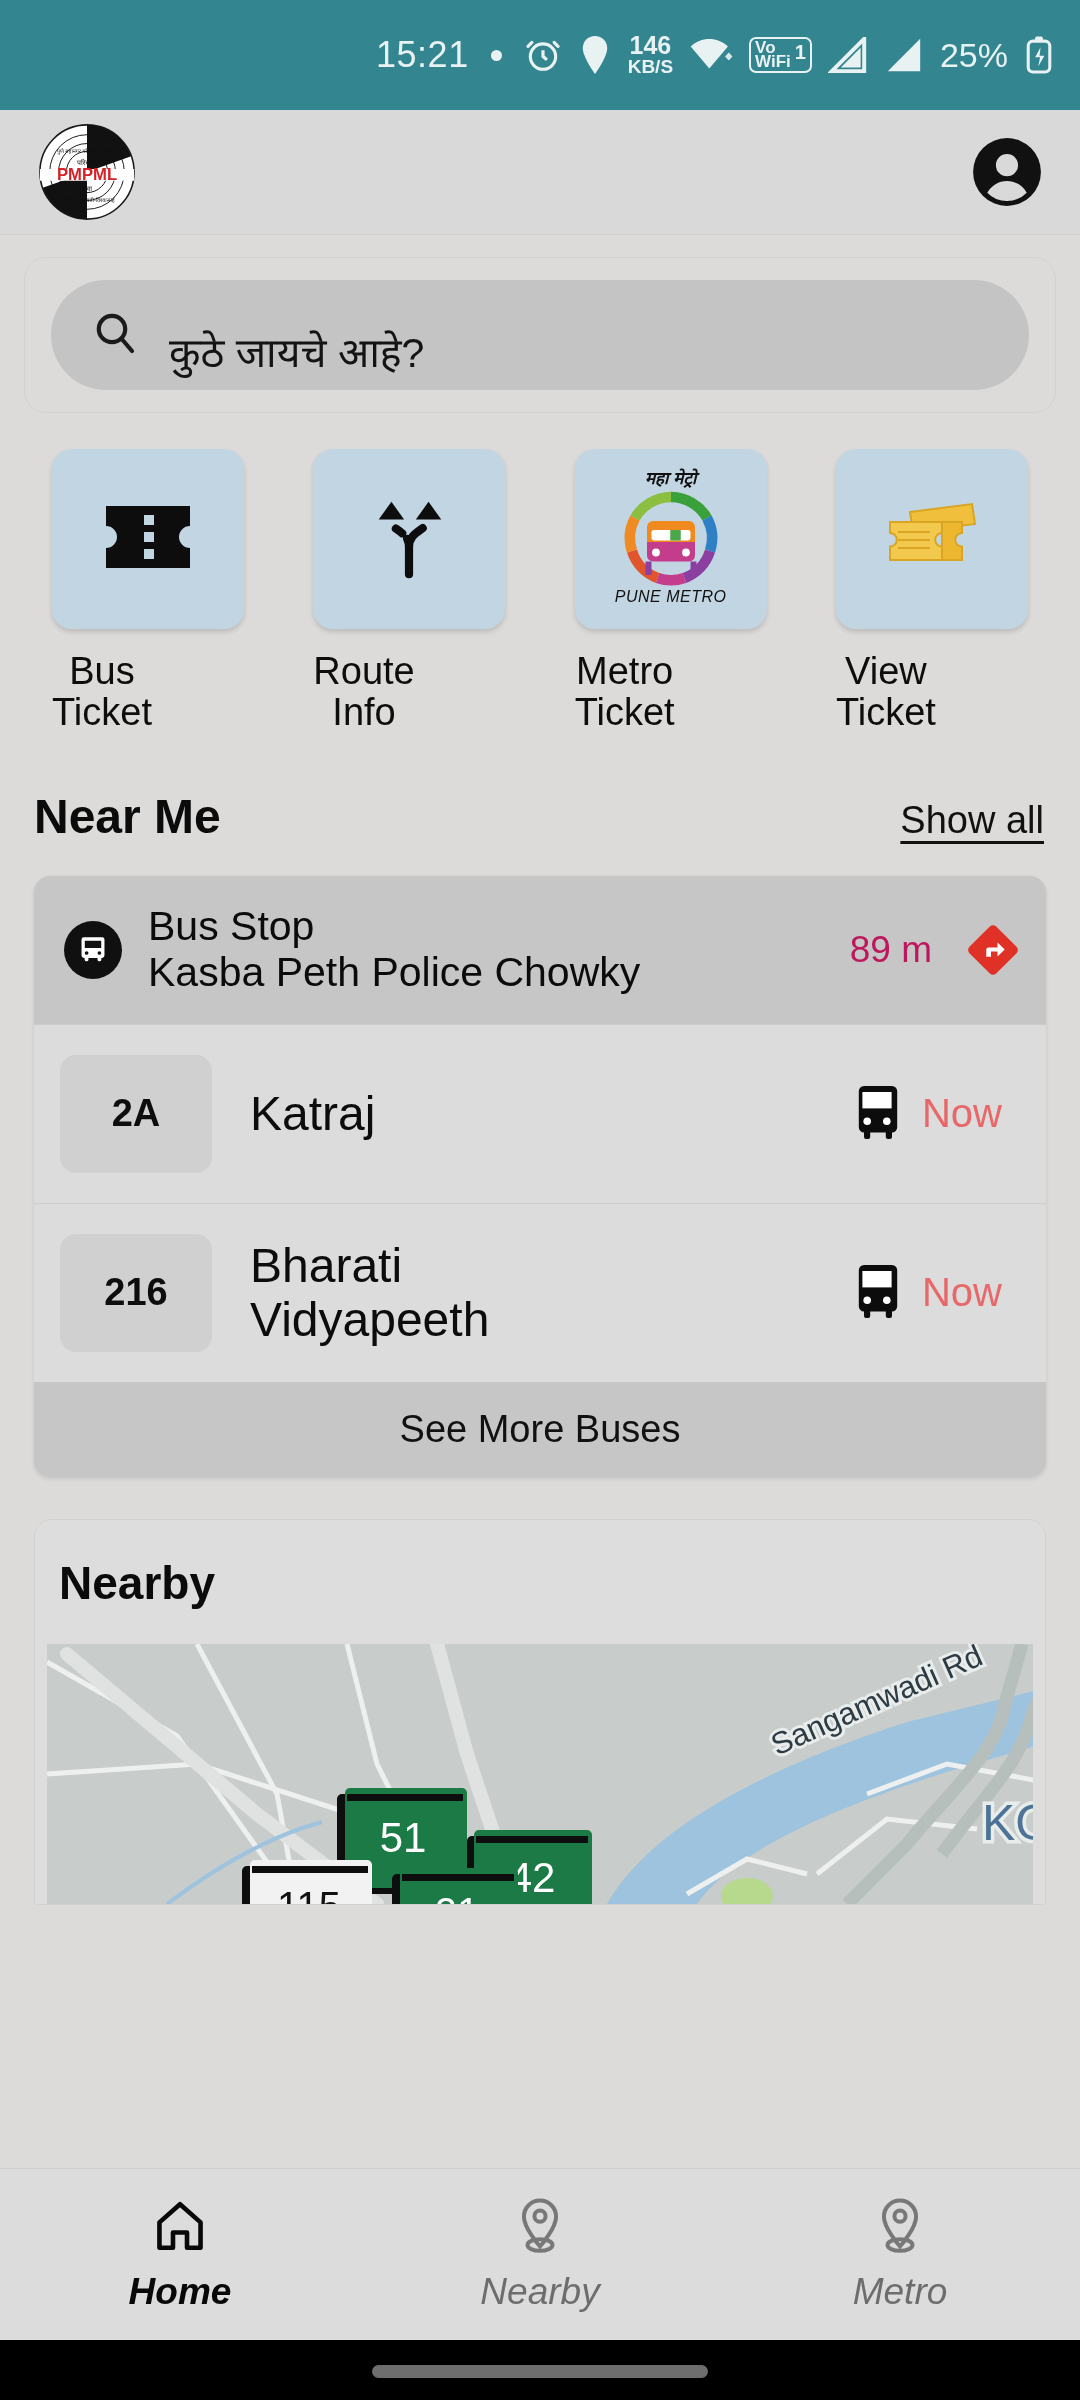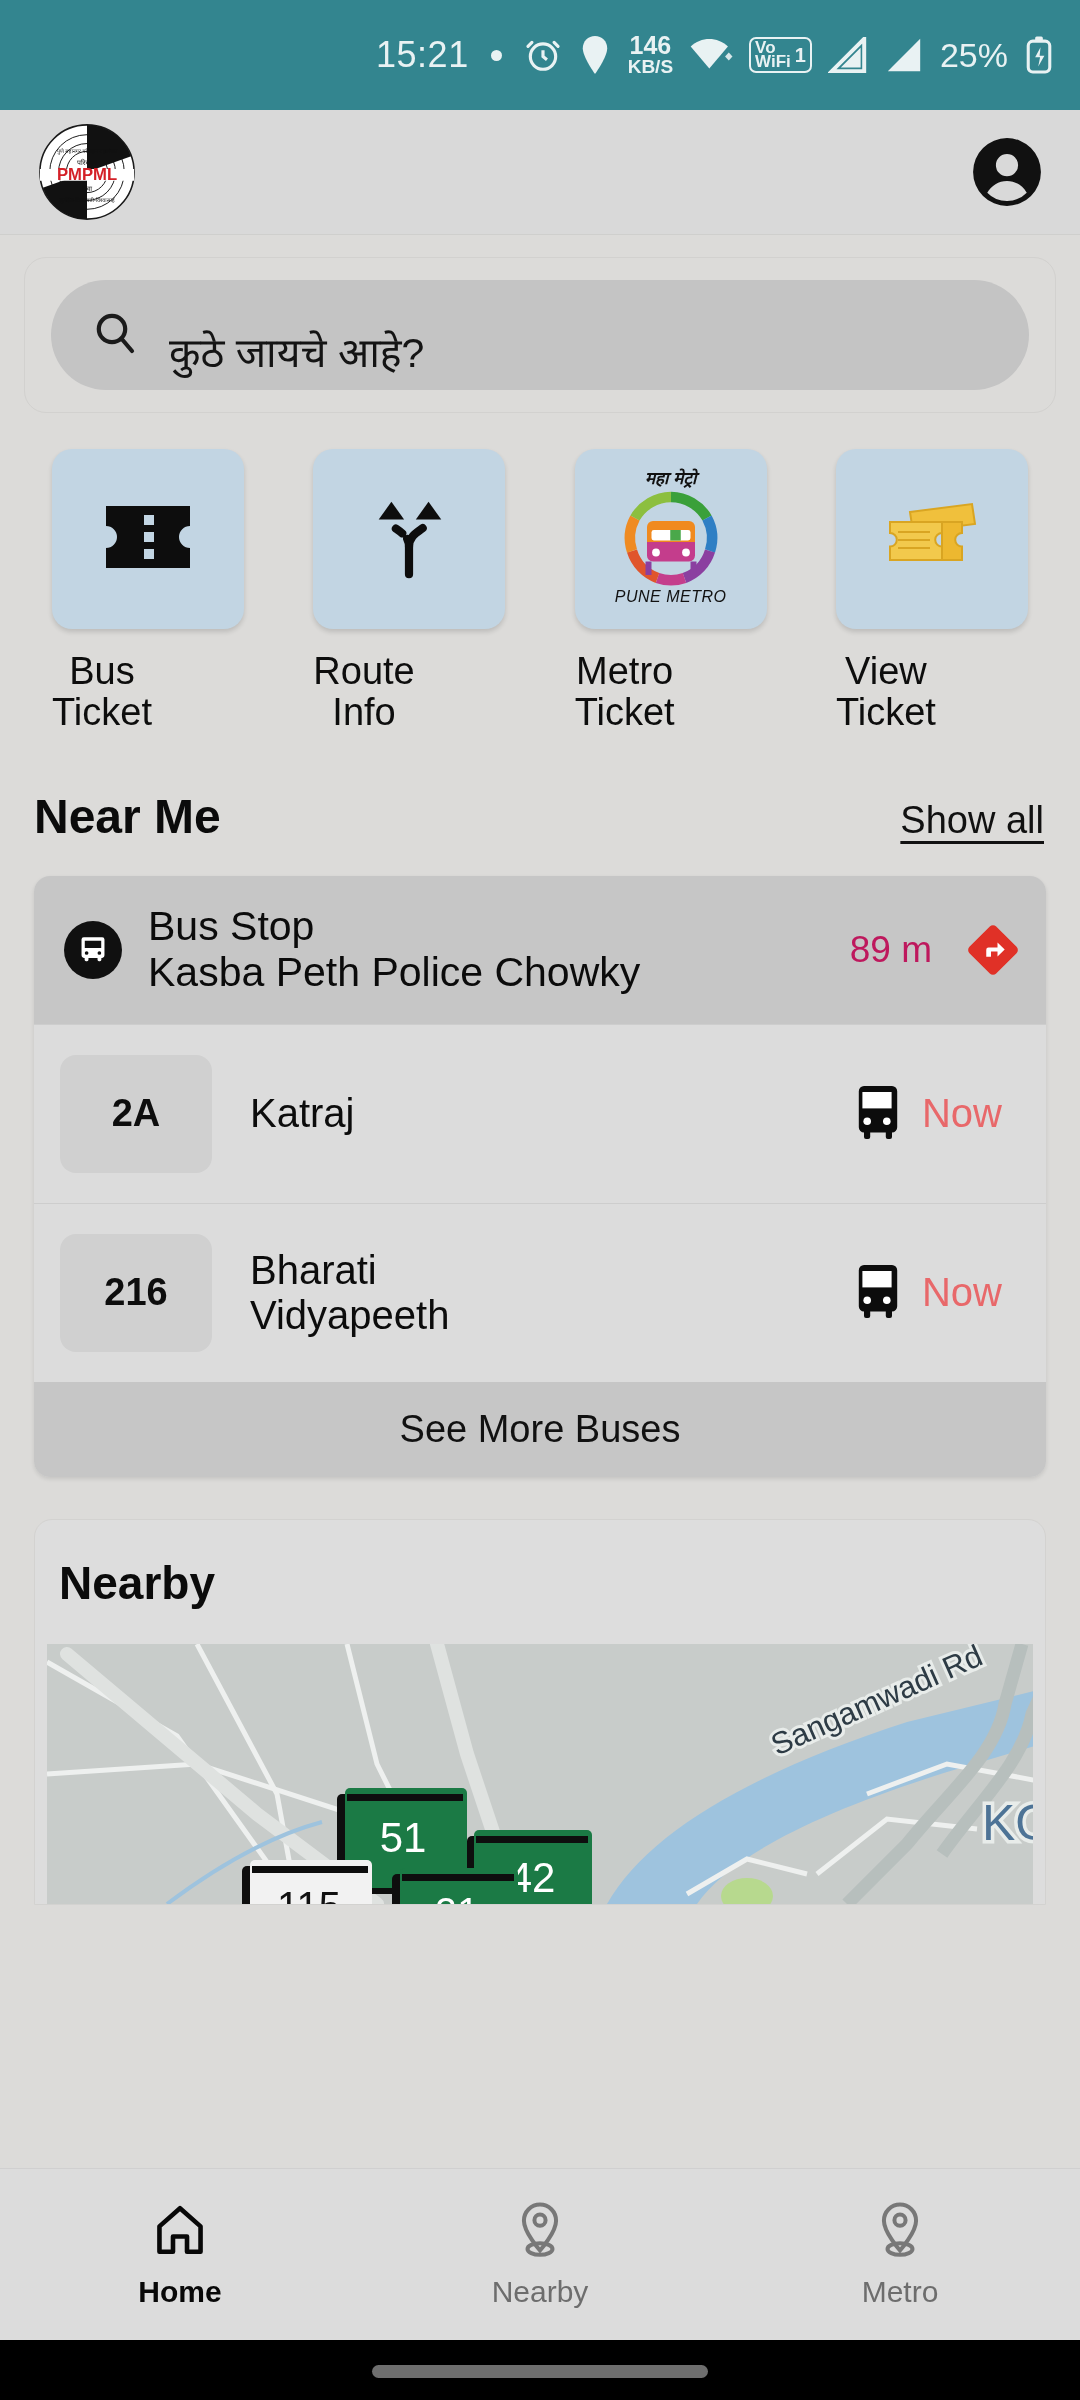--- a/index.html
+++ b/index.html
@@ -18,21 +18,21 @@
     padding: 0 26px 0 0; gap: 16px;
   }
   .sb-time { font-size: 36px; letter-spacing: .5px; font-weight: 400; }
   .sb-dot { width: 11px; height: 11px; border-radius: 50%; background: #e9f2f3; margin: 0 6px; }
   .sb-icon { display: flex; align-items: center; }
   .sb-speed { display: flex; flex-direction: column; align-items: center; line-height: .95; }
   .sb-speed .n { font-size: 25px; font-weight: 700; }
   .sb-speed .u { font-size: 19px; font-weight: 600; }
   .vowifi {
     border: 2.5px solid #e9f2f3; border-radius: 7px;
-    padding: 2px 4px; display: flex; align-items: center; gap: 2px;
+    padding: 2px 4px; display: flex; gap: 2px;
   }
   .vowifi .vw { display: flex; flex-direction: column; line-height: .85; font-size: 17px; font-weight: 700; }
   .vowifi .one { font-size: 20px; font-weight: 700; border-left: 0; padding-left: 2px; }
   .sb-pct { font-size: 34px; letter-spacing: 0; }
 
   
   .appbar {
     height: 125px; background: #d9d9d9;
     display: flex; align-items: center; justify-content: space-between;
     padding: 0 36px 0 24px;
@@ -99,21 +99,21 @@
   .bus-row {
     display: flex; align-items: center; padding: 30px 30px 30px 26px;
     border-top: 1px solid #cdcdcd; min-height: 165px;
   }
   .bus-row:first-of-type { border-top: none; }
   .route-chip {
     width: 152px; height: 118px; background: #d0d0d0; border-radius: 16px;
     display: flex; align-items: center; justify-content: center;
     font-size: 38px; font-weight: 700; color: #0d0d0d; flex: 0 0 auto;
   }
-  .dest { flex: 1; padding-left: 38px; font-size: 40px; line-height: 1.12; color: #0c0c0c; }
+  .dest { flex: 1; padding-left: 38px; font-size: 48px; line-height: 1.12; color: #0c0c0c; }
   .eta-wrap { display: flex; align-items: center; gap: 22px; padding-right: 14px; }
   .eta-text { font-size: 40px; }
   .see-more {
     background: #c6c6c6; text-align: center; padding: 26px 0;
     font-size: 38px; color: #111;
   }
 
   
   .nearby-card {
     margin: 42px 34px 0 34px; background: #dddddd;
@@ -124,21 +124,21 @@
   .map { position: relative; height: 260px; margin: 0 12px; overflow: hidden; background: #c9cdcc; }
   .map svg { display: block; }
 
   
   .bottomnav {
     position: absolute; left: 0; bottom: 60px; width: 1080px; height: 172px;
     background: #dcdcdc; display: flex; align-items: center;
     border-top: 1px solid #d0d0d0;
   }
   .navitem { flex: 1; display: flex; flex-direction: column; align-items: center; gap: 12px; }
-  .navlabel { font-size: 30px; color: #6d6d6d; }
+  .navlabel { font-size: 37px; color: #6d6d6d; font-style: italic; }
   .navitem.active .navlabel { color: #080808; font-weight: 700; }
   .gesturebar { position: absolute; left: 0; bottom: 0; width: 1080px; height: 60px; background: #000; }
   .gesturepill {
     position: absolute; left: 50%; transform: translateX(-50%); bottom: 22px;
     width: 336px; height: 13px; border-radius: 7px; background: #6e6e6e;
   }
 </style>
 </head>
 <body>
 

